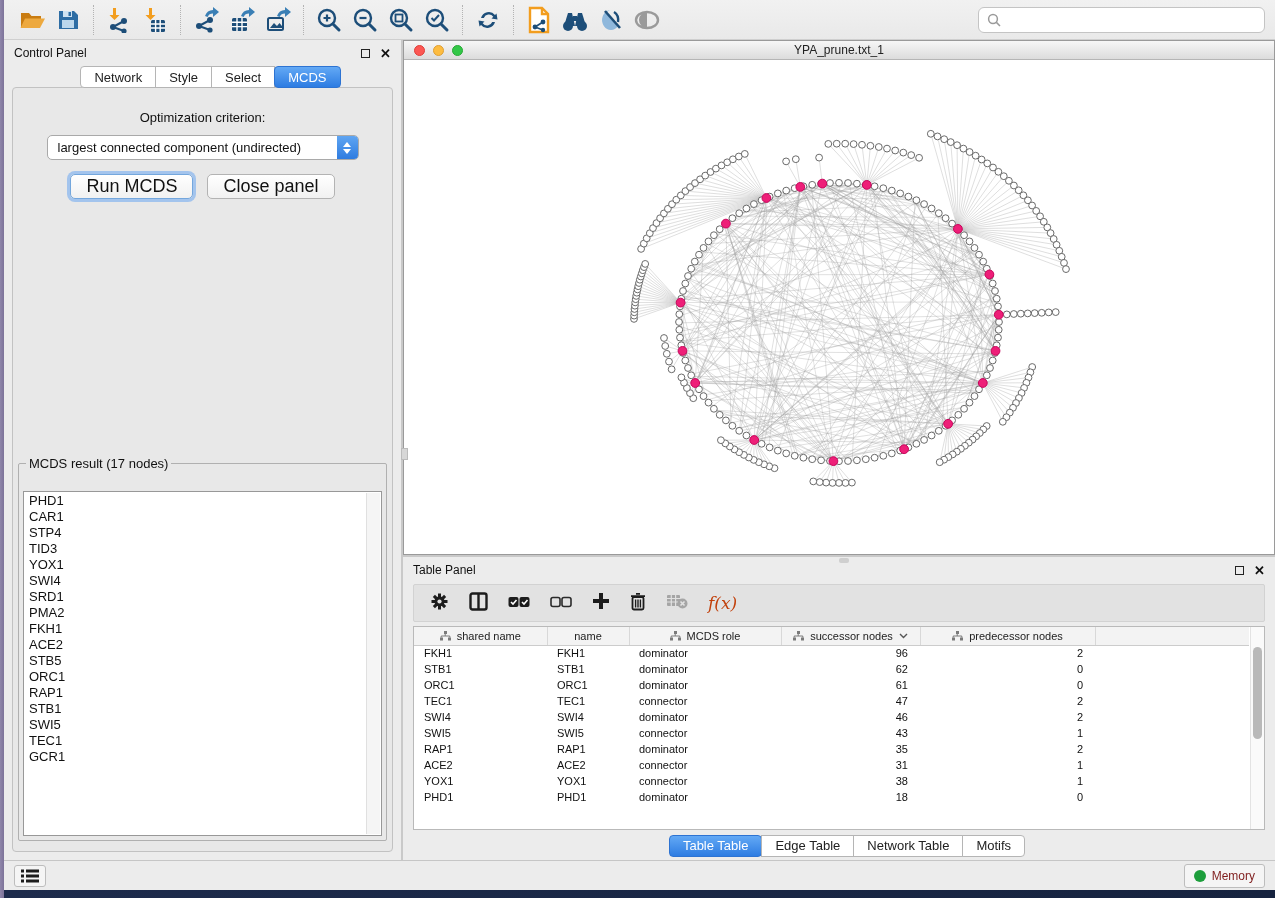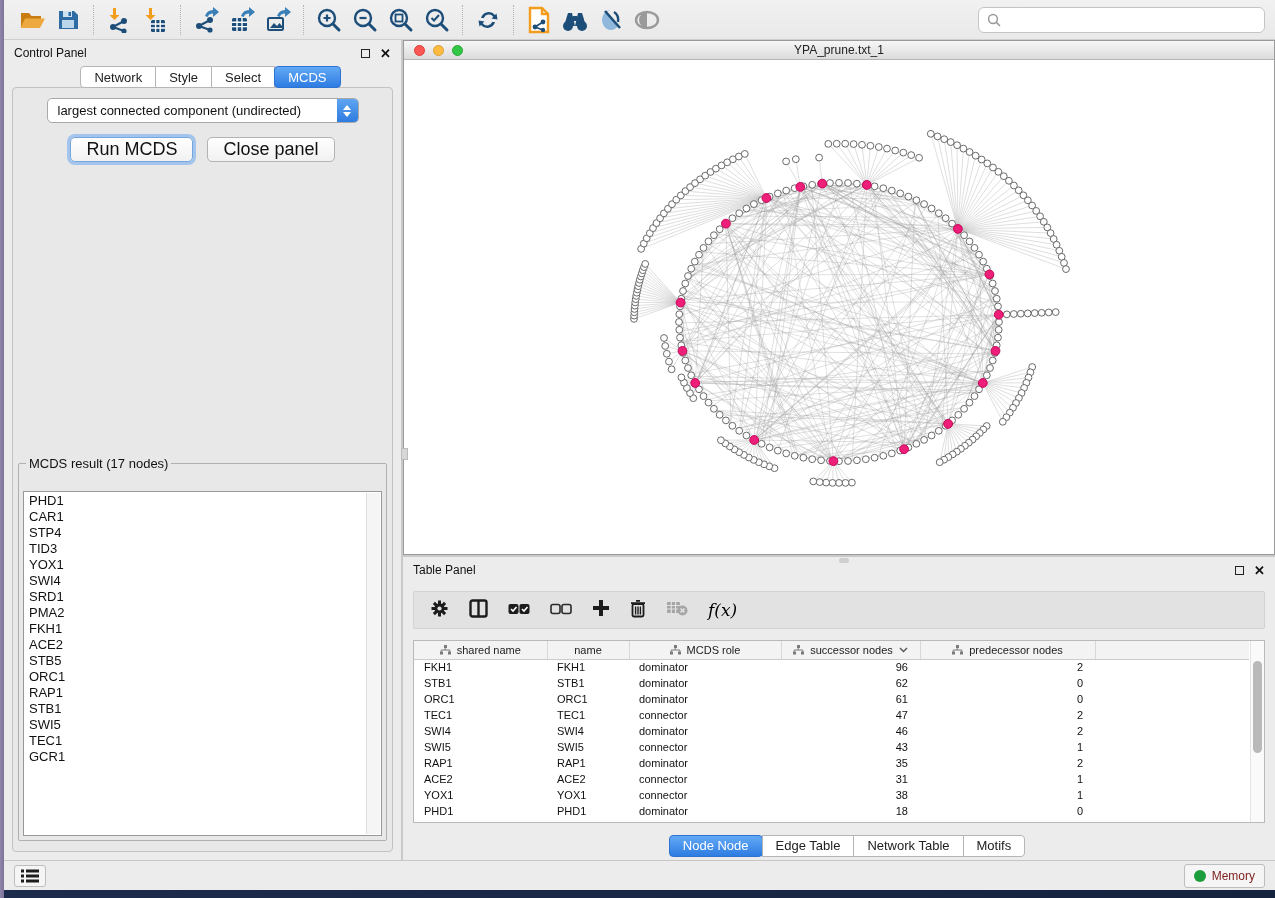--- a/index.html
+++ b/index.html
@@ -64,25 +64,25 @@
                   display:flex; align-items:center; justify-content:center; font-size:12px; color:#222; }
   .lights { position:absolute; left:10px; top:4px; display:flex; gap:8px; }
   .light { width:11px; height:11px; border-radius:50%; }
   .light.red { background:#fc5753; border:1px solid #df3e38; }
   .light.yellow { background:#fdbc40; border:1px solid #de9f34; }
   .light.green { background:#33c748; border:1px solid #27aa35; }
   .net-canvas { flex:1; position:relative; background:#fff; }
   .net-canvas svg { position:absolute; inset:0; }
 
   
-  .tpanel { flex:1; background:#ececec; display:flex; flex-direction:column; border-top:2px solid #c9c9c9; position:relative; min-height:0;gap:7px; }
+  .tpanel { flex:1; background:#ececec; display:flex; flex-direction:column; border-top:2px solid #c9c9c9; position:relative; min-height:0; }
   .tp-handle { position:absolute; top:1px; left:50%; width:10px; height:5px; background:#cfcfcf; border-radius:2px; }
   .tp-toolbar { margin:1px 10px 0; height:38px; background:#e2e2e2; border:1px solid #d2d2d2; border-radius:2px;
                 display:flex; align-items:center; gap:20px; padding:0 16px; flex:0 0 38px; }
-  .tp-toolbar .fx { font:italic 17px "DejaVu Serif", serif; color:#000000; }
+  .tp-toolbar .fx { font:italic 17px "DejaVu Serif", serif; color:#c2410c; }
   .tablewrap { margin:4px 10px 0; flex:1; background:#fff; border:1px solid #b9b9b9; position:relative; overflow:hidden; min-height:0; }
   table.datatable { border-collapse:collapse; table-layout:fixed; width:calc(100% - 15px); font-size:11px; }
   table.datatable th { height:18px; background:#f3f3f3; border-right:1px solid #d8d8d8; border-bottom:1px solid #cccccc;
                        font-weight:normal; color:#222; padding:0 4px; white-space:nowrap; overflow:hidden; }
   table.datatable th .hcell { display:flex; align-items:center; justify-content:center; gap:6px; }
   table.datatable td { height:16px; padding:0 12px 0 10px; color:#111; white-space:nowrap; overflow:hidden; }
   td.num { text-align:right; }
   .vscroll { position:absolute; right:0; top:0; bottom:0; width:14px; background:#fafafa; border-left:1px solid #e3e3e3; }
   .vscroll .thumb { position:absolute; left:2px; right:2px; top:20px; height:92px; background:#b9b9b9; border-radius:6px; }
   .bottom-tabs { height:30px; flex:0 0 30px; display:flex; justify-content:center; align-items:center; }
@@ -255,20 +255,21 @@
           <span class="close-ic">✕</span>
         </span>
       </div>
       <div class="seg-tabs">
           <div class="seg-tab">Network</div>
           <div class="seg-tab">Style</div>
           <div class="seg-tab">Select</div>
           <div class="seg-tab active">MCDS</div>
         </div>
       <div class="cp-content">
+        <div class="crit-label">Optimization criterion:</div>
         <div class="dropdown">
           <span>largest connected component (undirected)</span>
           <span class="dd-stepper">
             <svg width="8" height="5" viewBox="0 0 8 5">
                 <path d="M0 5 L4 0 L8 5 Z" fill="#fff"></path>
               </svg>
             <svg width="8" height="5" viewBox="0 0 8 5">
                 <path d="M0 0 L4 5 L8 0 Z" fill="#fff"></path>
               </svg>
           </span>
@@ -1247,21 +1248,21 @@
                   <td></td>
                 </tr>
               </tbody>
           </table>
           <div class="vscroll">
               <div class="thumb"></div>
             </div>
         </div>
         <div class="bottom-tabs">
             <div class="seg-tabs">
-              <div class="seg-tab active">Node Node</div>
+              <div class="seg-tab active">Table Table</div>
               <div class="seg-tab">Edge Table</div>
               <div class="seg-tab">Network Table</div>
               <div class="seg-tab">Motifs</div>
             </div>
           </div>
       </div>
     </div>
   </div>
 
   <div class="statusbar">

